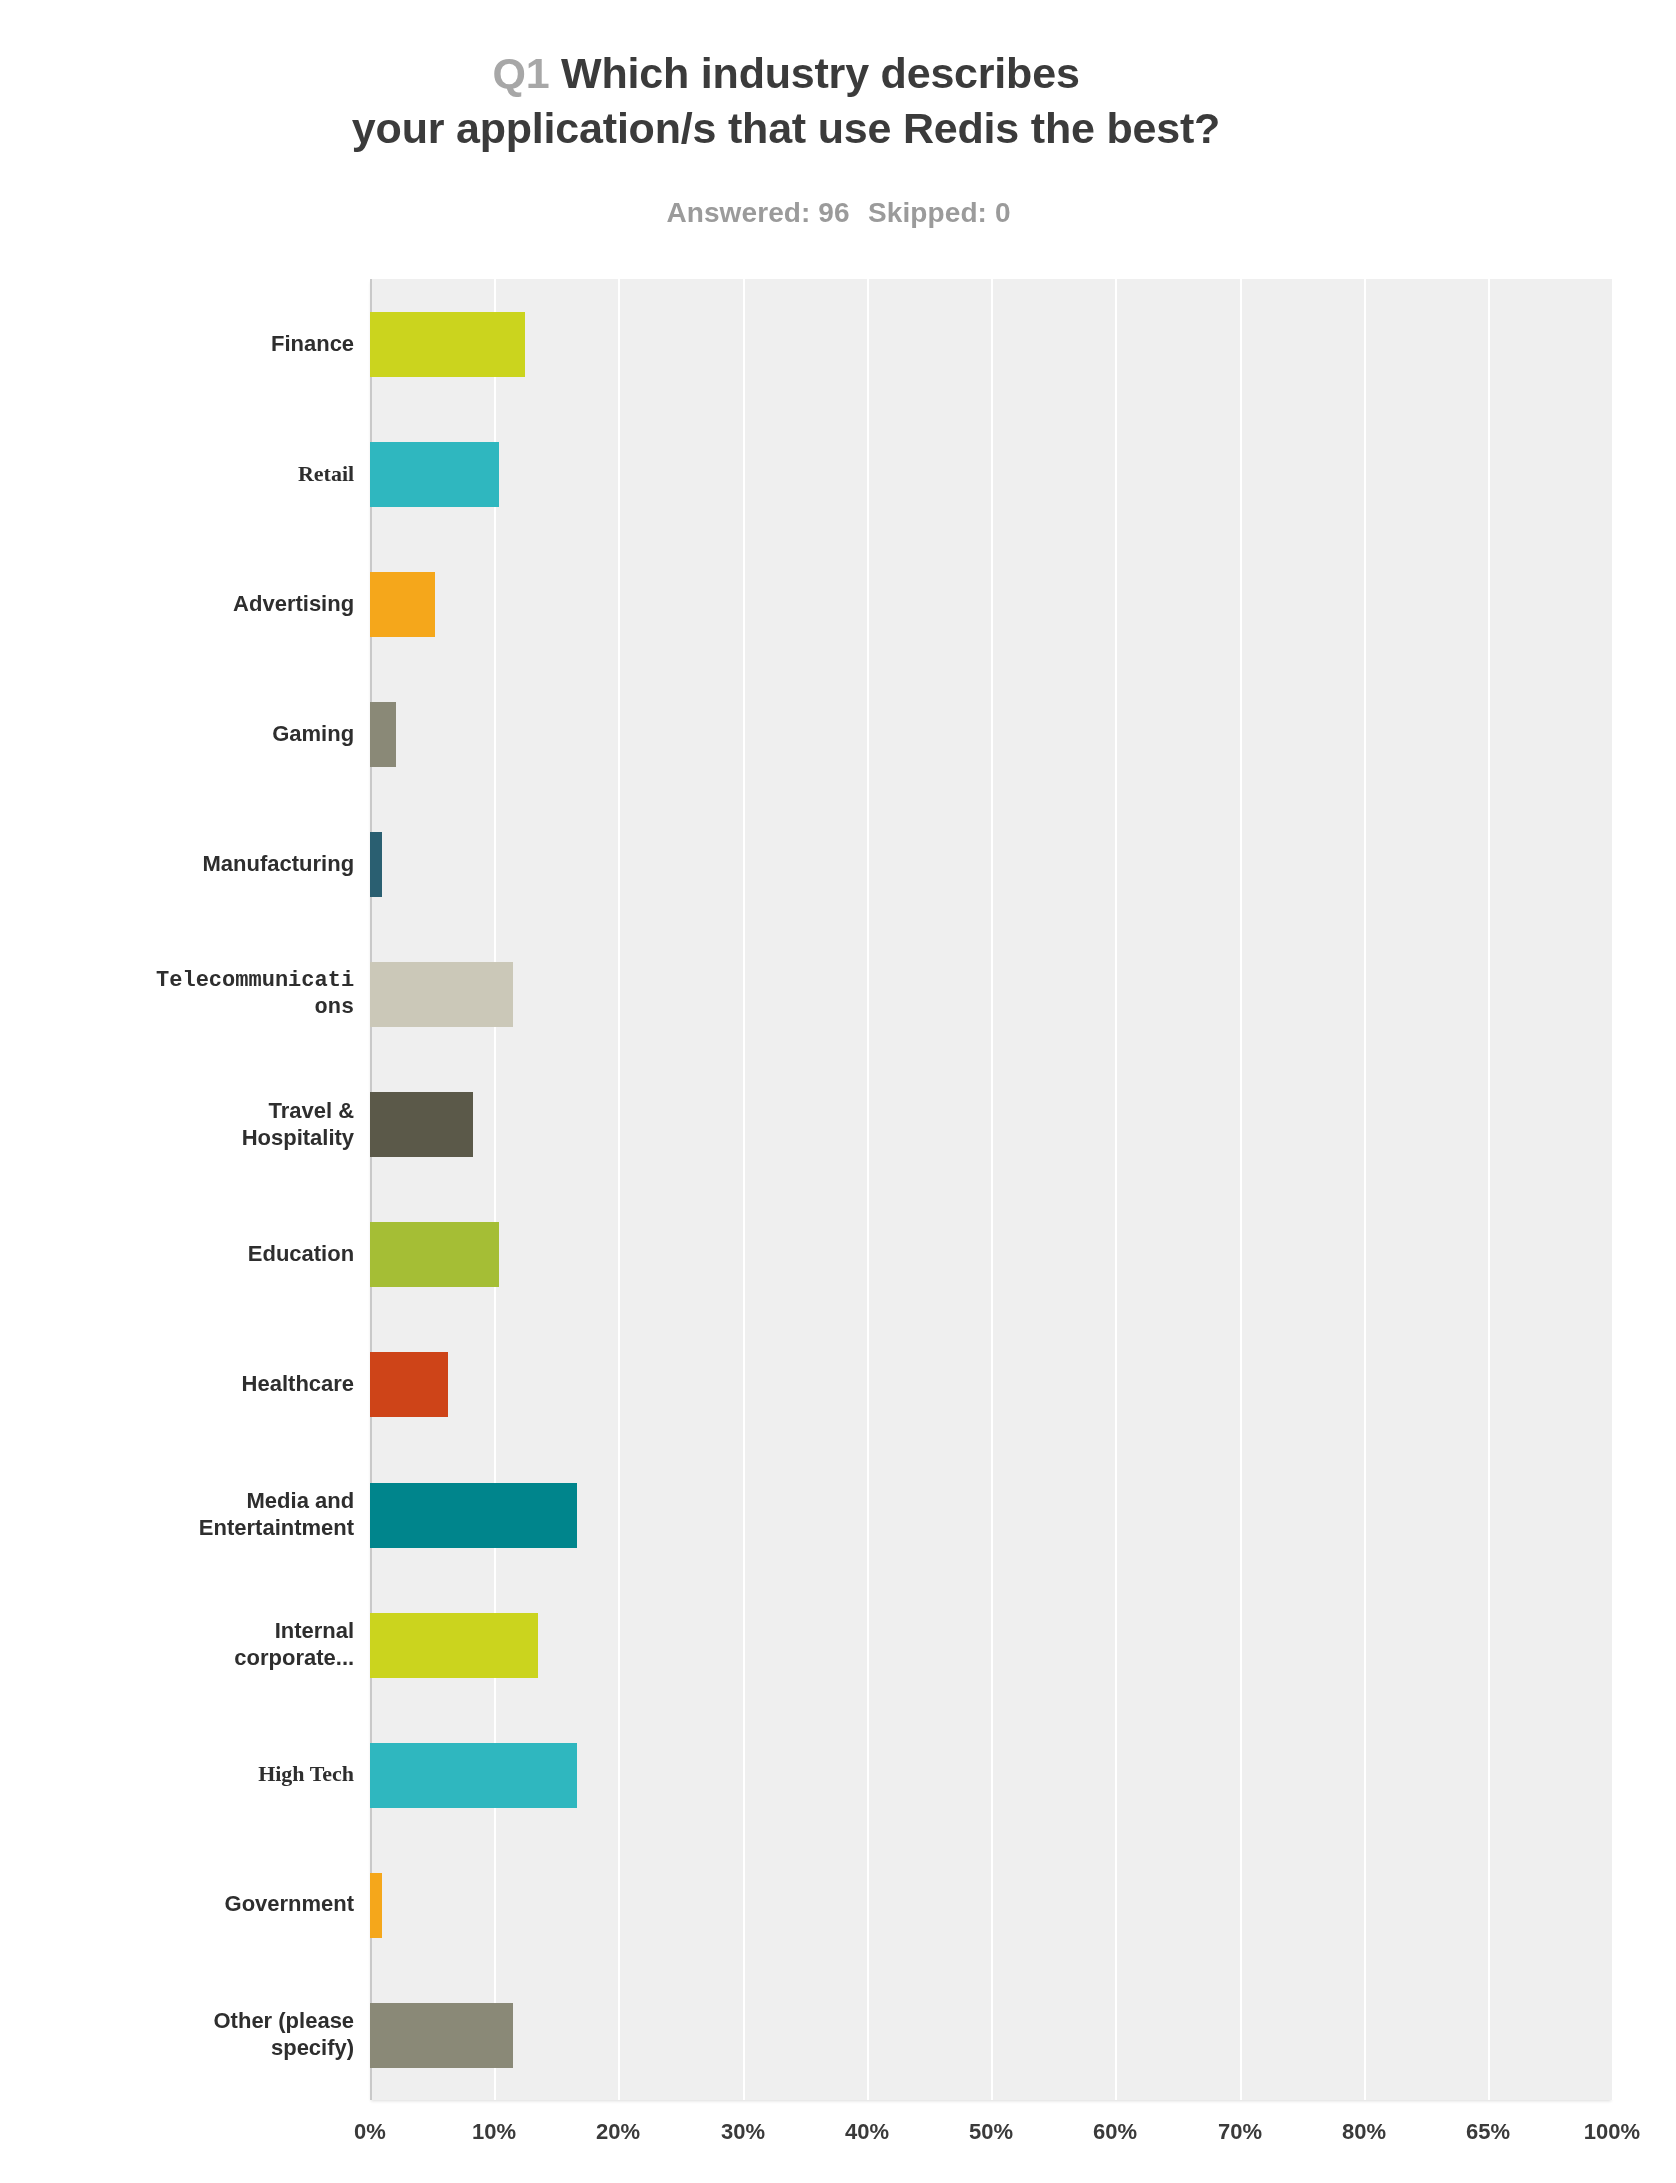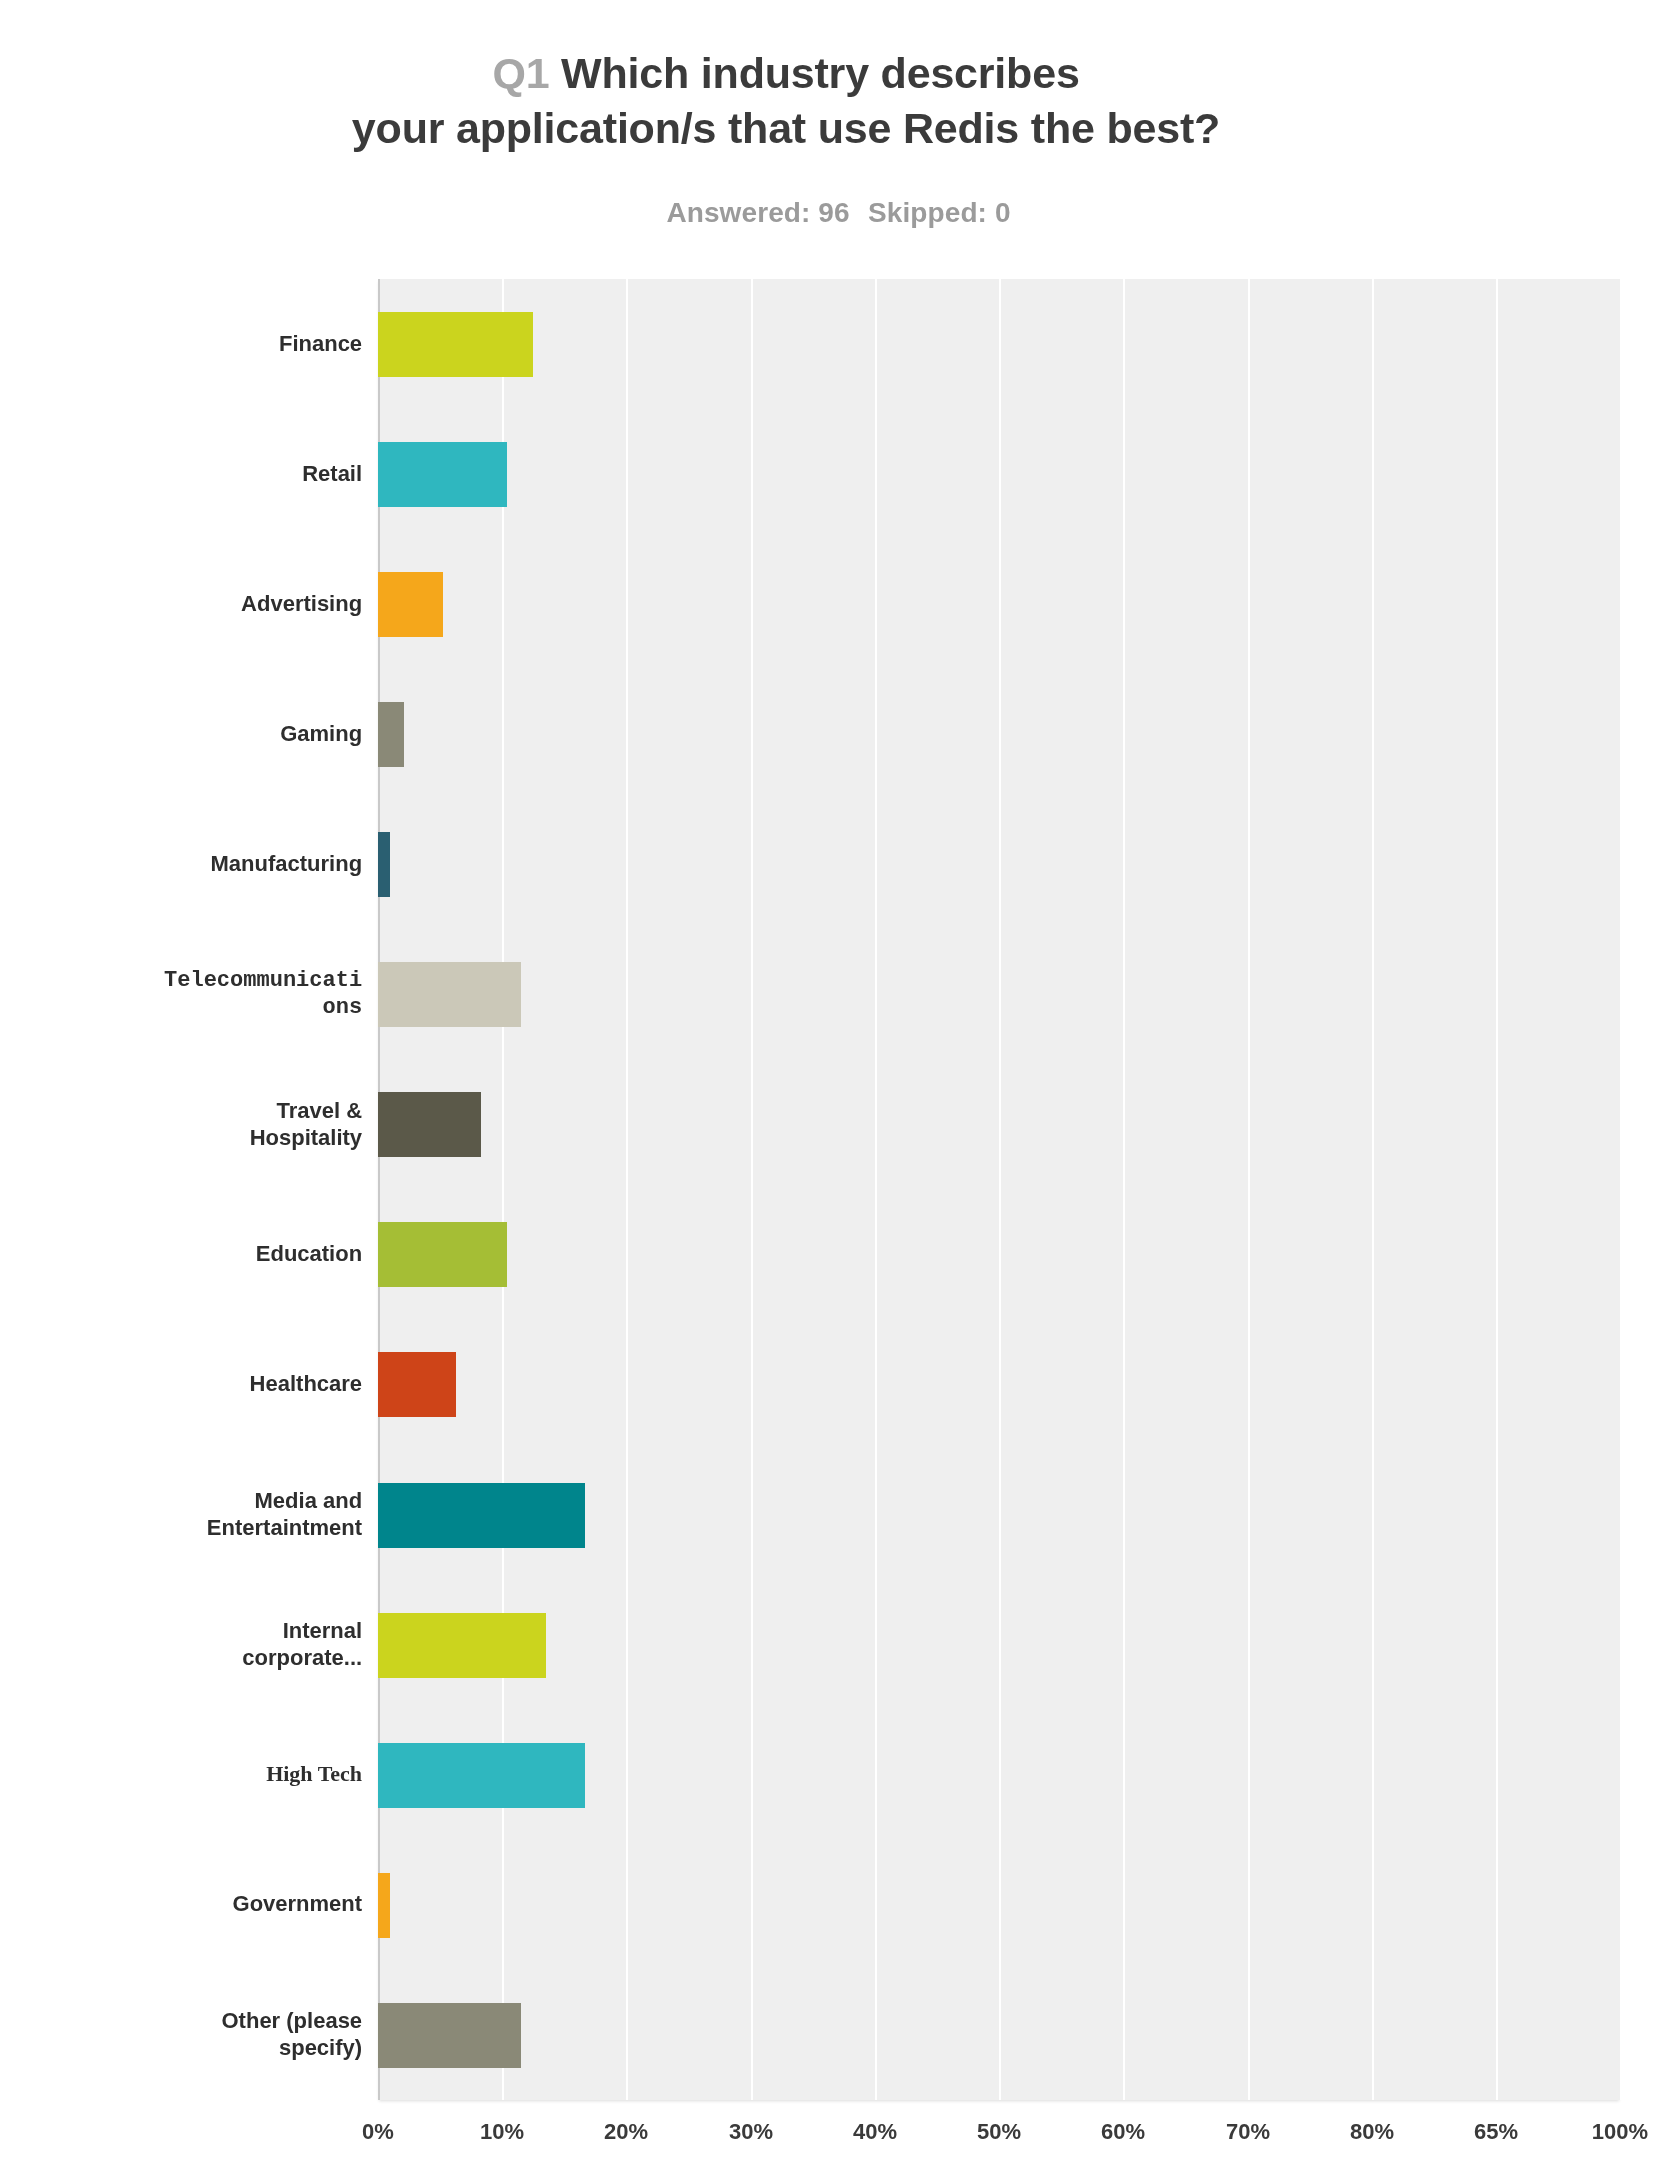--- a/index.html
+++ b/index.html
@@ -54,21 +54,21 @@
     font-size: 28px;
     font-weight: bold;
     color: #9b9b9b;
     letter-spacing: 0.1px;
   }
   .subtitle .gap { display: inline-block; width: 18.3px; }
 
   
   .chart-area {
     position: absolute;
-    left: 16px;
+    left: 8px;
     top: 279px;
     width: 1523px;
     height: 1878px;
   }
 
   
   .cat-labels {
     position: absolute;
     left: 0;
     top: 0;
@@ -152,21 +152,21 @@
 
   <div class="subtitle">
     <span>Answered: 96</span><span class="gap"></span><span>Skipped: 0</span>
   </div>
 
   <div class="chart-area">
     <div class="cat-labels">
         <div class="cat-label" style="top: 52px;">
           <div>Finance</div>
         </div>
-        <div class="cat-label" style="top: 182px;">
+        <div class="cat-label" style="top: 182px; font-family: Liberation Serif, serif;">
           <div>Retail</div>
         </div>
         <div class="cat-label" style="top: 312px;">
           <div>Advertising</div>
         </div>
         <div class="cat-label" style="top: 442px;">
           <div>Gaming</div>
         </div>
         <div class="cat-label" style="top: 572px;">
           <div>Manufacturing</div>

